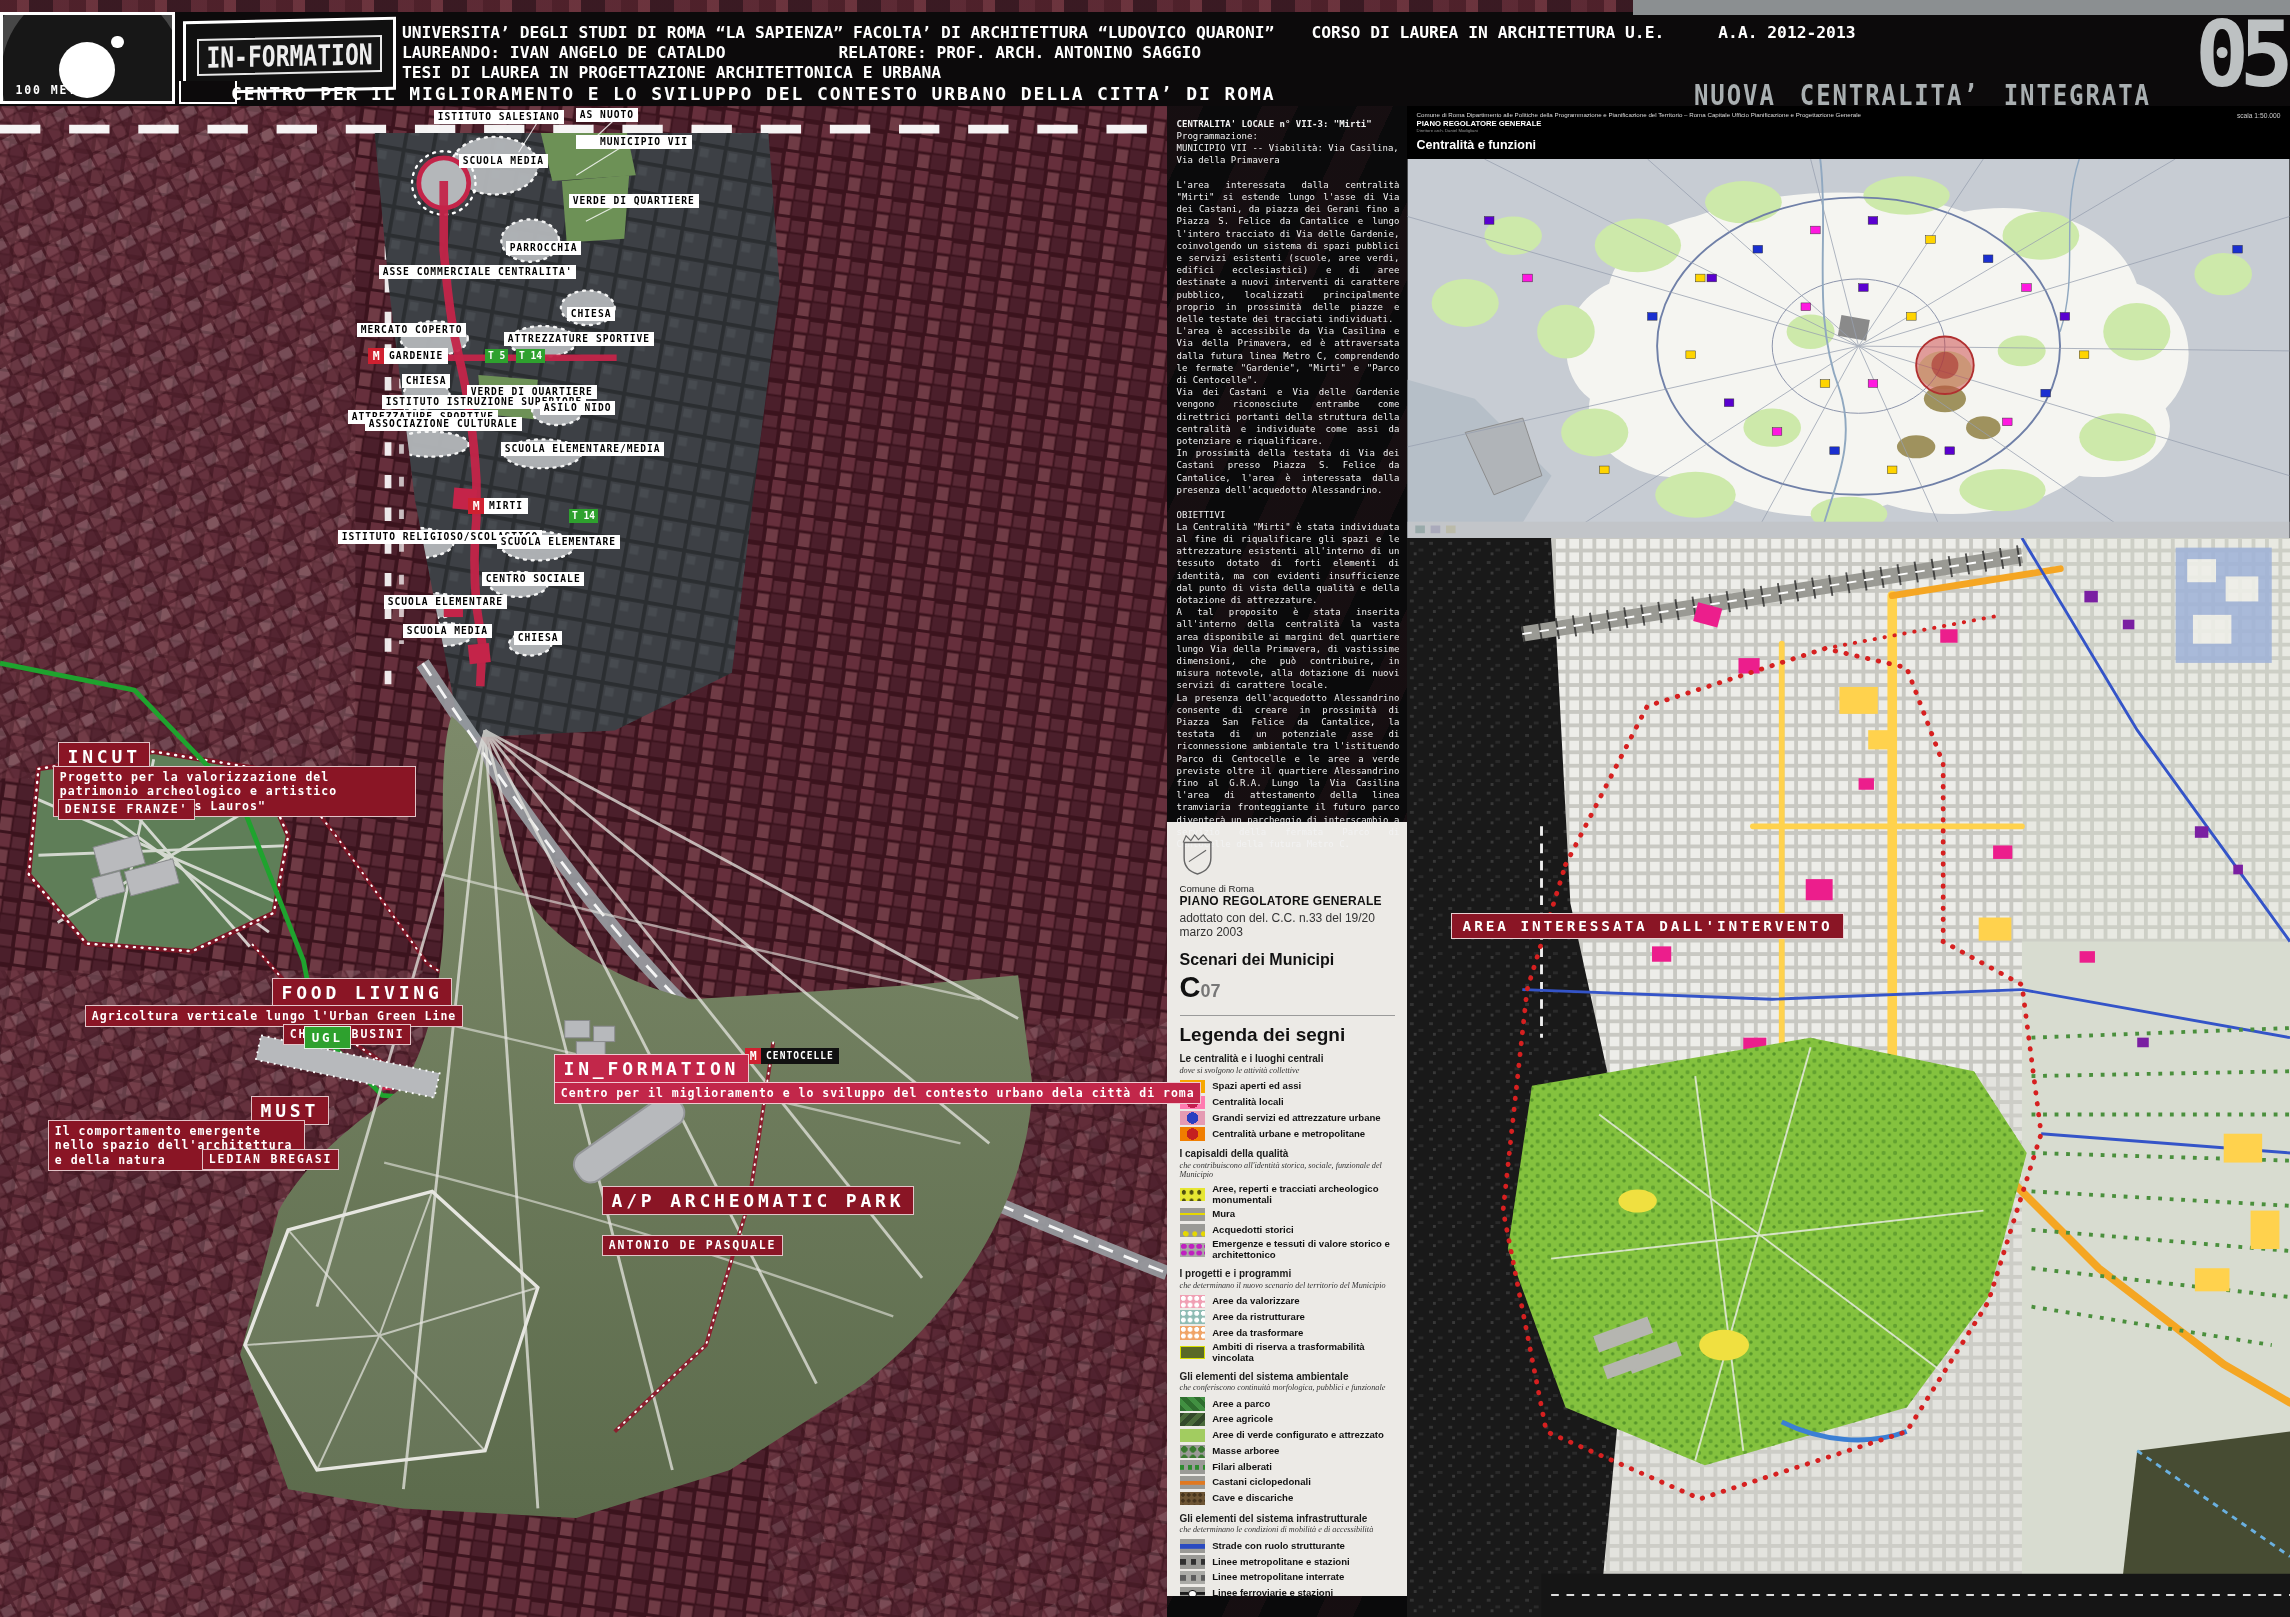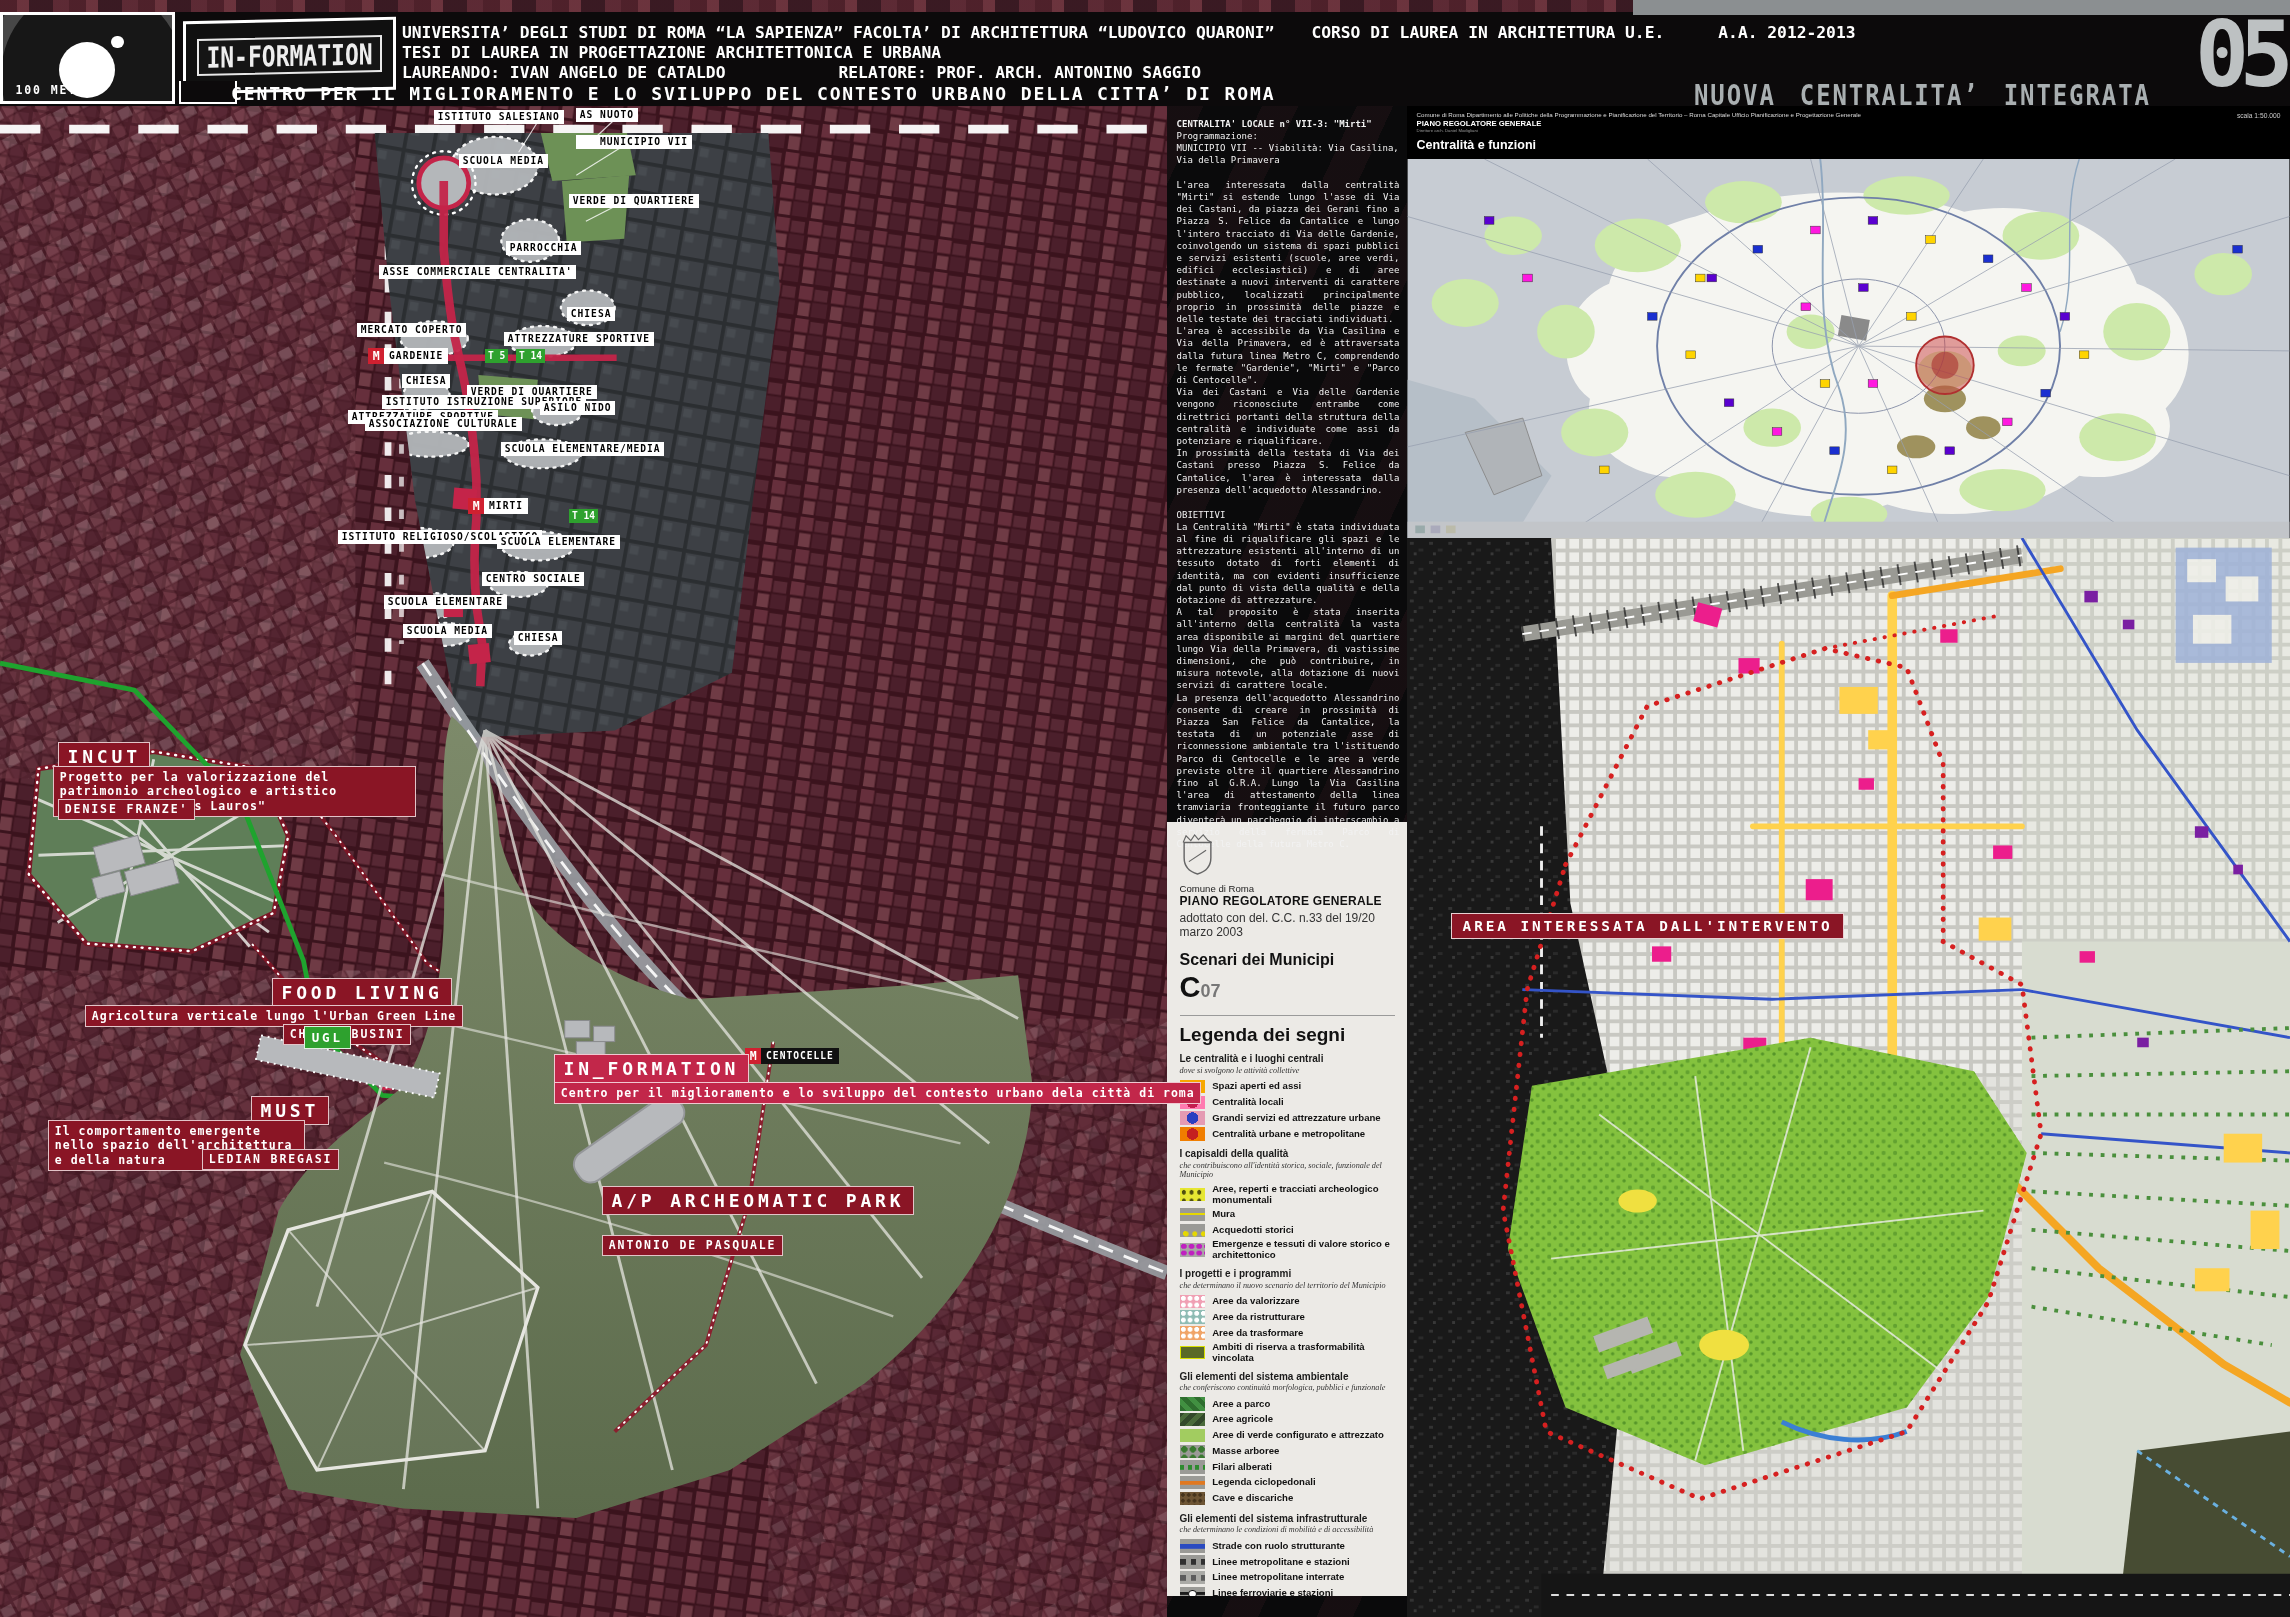--- a/index.html
+++ b/index.html
@@ -137,26 +137,26 @@
       <div class="nf-logo-inner"><span class="nf-logo-text">IN-FORMATION</span></div>
     </div>
     <div class="nf-tab"></div>
     <div class="hlines">
       <div class="hrow">
         <span>UNIVERSITA’ DEGLI STUDI DI ROMA “LA SAPIENZA” FACOLTA’ DI ARCHITETTURA “LUDOVICO QUARONI”</span>
         <span class="hsp1">CORSO DI LAUREA IN ARCHITETTURA U.E.</span>
         <span class="hsp2">A.A.  2012-2013</span>
       </div>
       <div class="hrow">
-          <span>TESI DI LAUREA IN PROGETTAZIONE ARCHITETTONICA E URBANA</span>
-        </div>
-      <div class="hrow">
         <span>LAUREANDO: IVAN ANGELO DE CATALDO</span>
         <span class="hsp3">RELATORE: PROF. ARCH.  ANTONINO SAGGIO</span>
       </div>
+      <div class="hrow">
+          <span>TESI DI LAUREA IN PROGETTAZIONE ARCHITETTONICA E URBANA</span>
+        </div>
     </div>
     <div class="subtitle">CENTRO PER IL MIGLIORAMENTO E LO SVILUPPO DEL CONTESTO URBANO DELLA CITTA’ DI ROMA</div>
     <div class="series-title">NUOVA CENTRALITA’ INTEGRATA</div>
     <div class="page-num">05</div>
   </header>
 
   <div class="scale-label">100 METRI</div>
 
   <section class="left-map">
     <svg width="1167" height="1512" viewBox="0 0 1215 1574">
@@ -533,21 +533,21 @@
         </div><div class="lrow" data-swatch="filari">
 
           <div class="lg-item">
             <span class="sw"></span>
             <span class="lg-label">Filari alberati</span>
           </div>
         </div><div class="lrow" data-swatch="ciclo">
 
           <div class="lg-item">
             <span class="sw"></span>
-            <span class="lg-label">Legenda ciclopedonali</span>
+            <span class="lg-label">Castani ciclopedonali</span>
           </div>
         </div><div class="lrow" data-swatch="cave">
 
           <div class="lg-item">
             <span class="sw"></span>
             <span class="lg-label">Cave e discariche</span>
           </div>
         </div><div class="lrow">
           <div class="lg-head">Gli elementi del sistema infrastrutturale</div>
           <div class="lg-sub">che determinano le condizioni di mobilità e di accessibilità</div>

